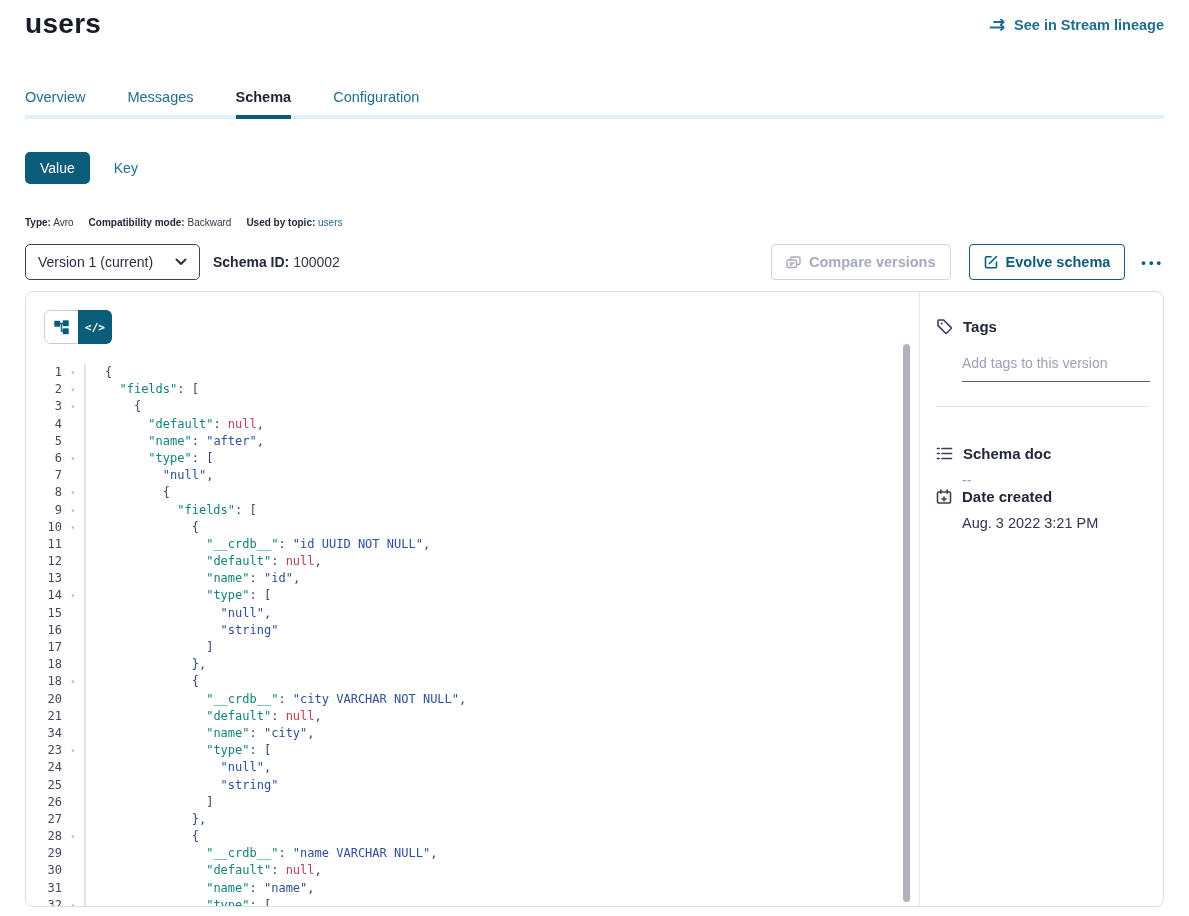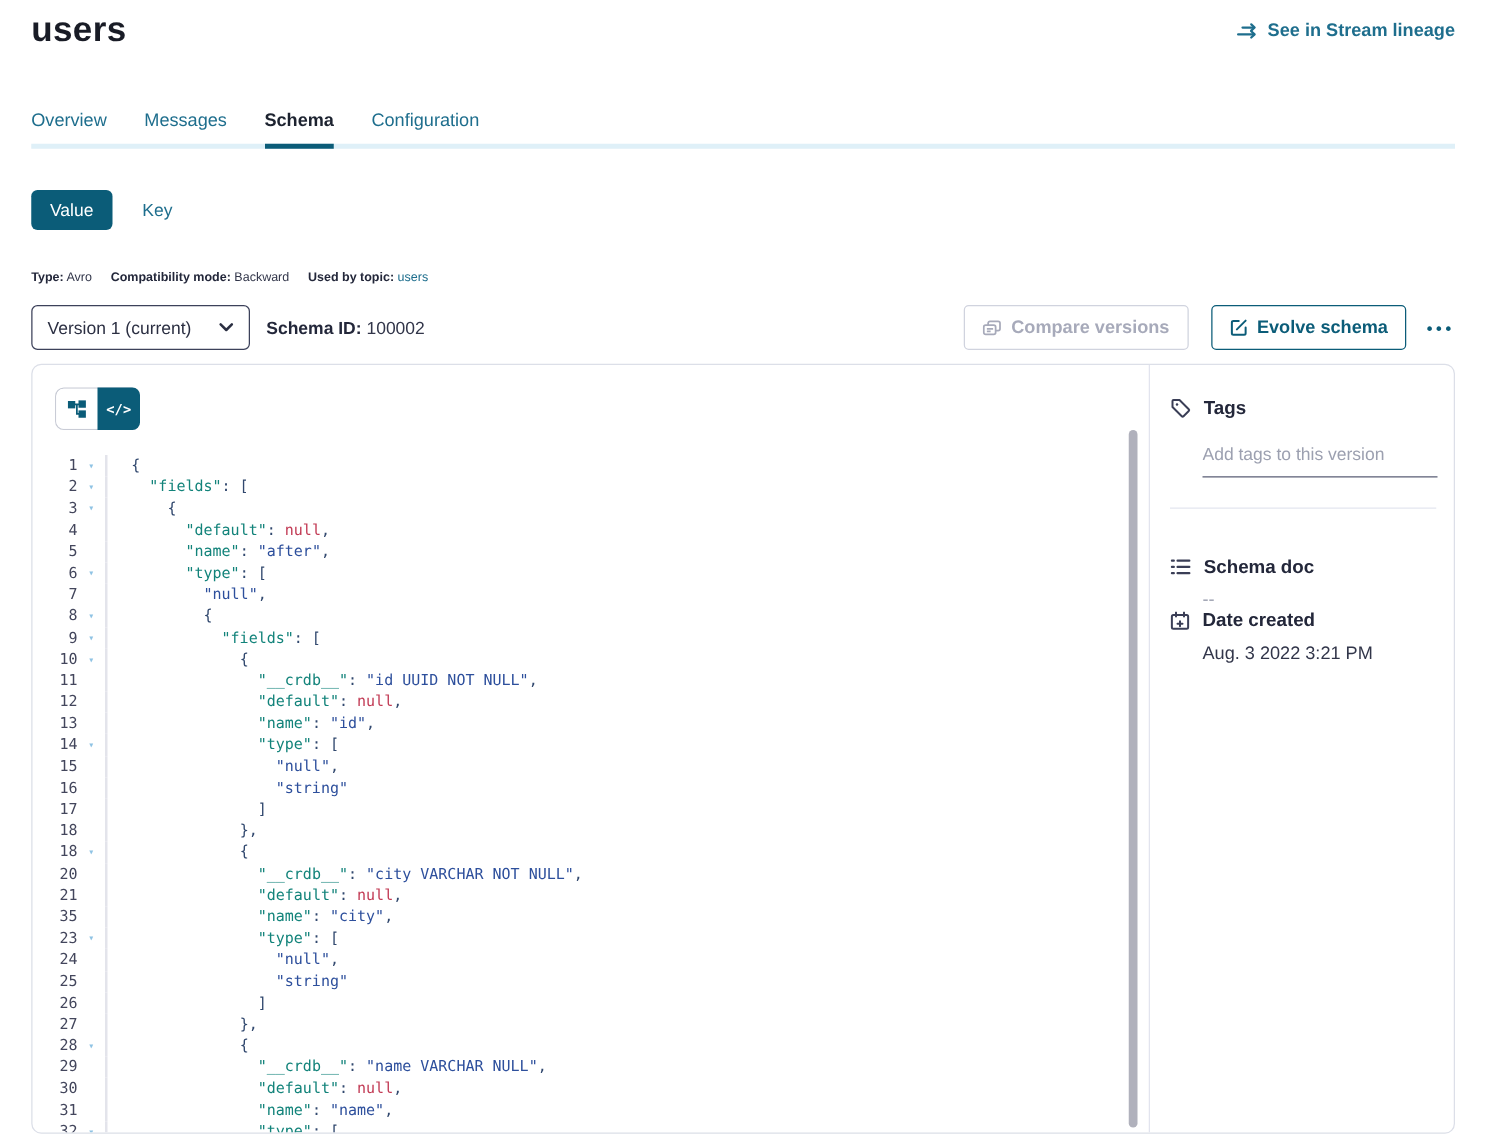--- a/index.html
+++ b/index.html
@@ -22,21 +22,21 @@
   html,body{width:1189px;height:916px;overflow:hidden;background:#fff;
     font-family:"Liberation Sans",sans-serif;color:var(--ink);}
   .page{position:relative;padding:0 25px;width:1189px;height:916px;}
 
   
   .title{padding-top:8px;font-size:28px;font-weight:800;letter-spacing:.3px;color:#191c26;}
   .lineage-link{position:absolute;top:17px;right:25px;display:flex;align-items:center;gap:7px;
     color:var(--link);font-size:14.5px;font-weight:700;cursor:pointer;text-decoration:none;}
 
   
-  .tabs{margin-top:49px;display:flex;gap:30px;position:relative;}
+  .tabs{margin-top:49px;display:flex;gap:42px;position:relative;}
   .tabs::after{content:"";position:absolute;left:0;right:0;bottom:0;height:4px;background:var(--rail);}
   .tab{font-size:14.5px;color:var(--link);padding-bottom:14px;position:relative;cursor:pointer;}
   .tab.active{color:#1d2330;font-weight:700;}
   .tab.active::after{content:"";position:absolute;left:0;right:0;bottom:0;height:4px;background:var(--primary);z-index:1;}
 
   
   .vk-row{margin-top:33px;display:flex;align-items:center;}
   .btn-value{background:var(--primary);color:#fff;border:none;border-radius:5px;
     font-size:14px;font-family:inherit;padding:8px 15px;cursor:pointer;}
   .btn-key{margin-left:24px;background:none;border:none;color:var(--link);
@@ -303,21 +303,21 @@
               <span class="ln">20</span>
               <span class="fd"></span>
               <span class="cd">              <span class="tk-k">"__crdb__"</span><span class="tk-p">: </span><span class="tk-s">"city VARCHAR NOT NULL"</span><span class="tk-p">,</span></span>
             </div>
             <div class="cl">
               <span class="ln">21</span>
               <span class="fd"></span>
               <span class="cd">              <span class="tk-k">"default"</span><span class="tk-p">: </span><span class="tk-x">null</span><span class="tk-p">,</span></span>
             </div>
             <div class="cl">
-              <span class="ln">35</span>
+              <span class="ln">34</span>
               <span class="fd"></span>
               <span class="cd">              <span class="tk-k">"name"</span><span class="tk-p">: </span><span class="tk-s">"city"</span><span class="tk-p">,</span></span>
             </div>
             <div class="cl">
               <span class="ln">23</span>
               <span class="fd">▾</span>
               <span class="cd">              <span class="tk-k">"type"</span><span class="tk-p">: [</span></span>
             </div>
             <div class="cl">
               <span class="ln">24</span>

